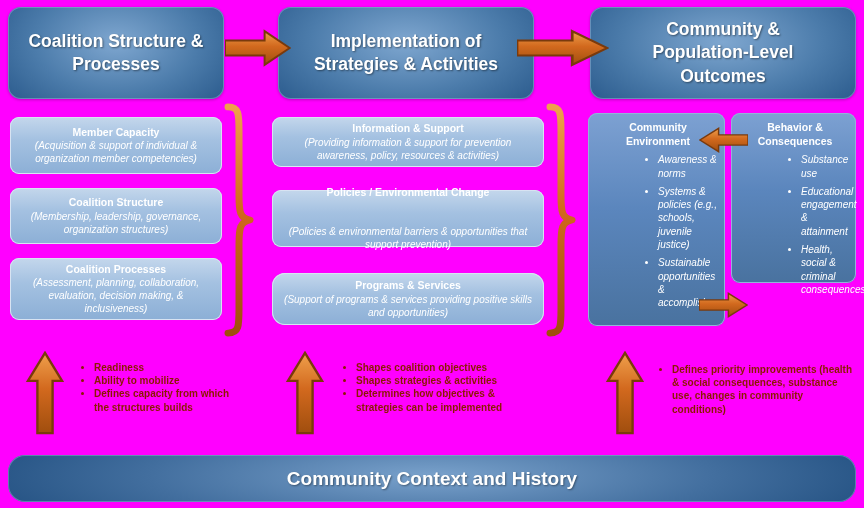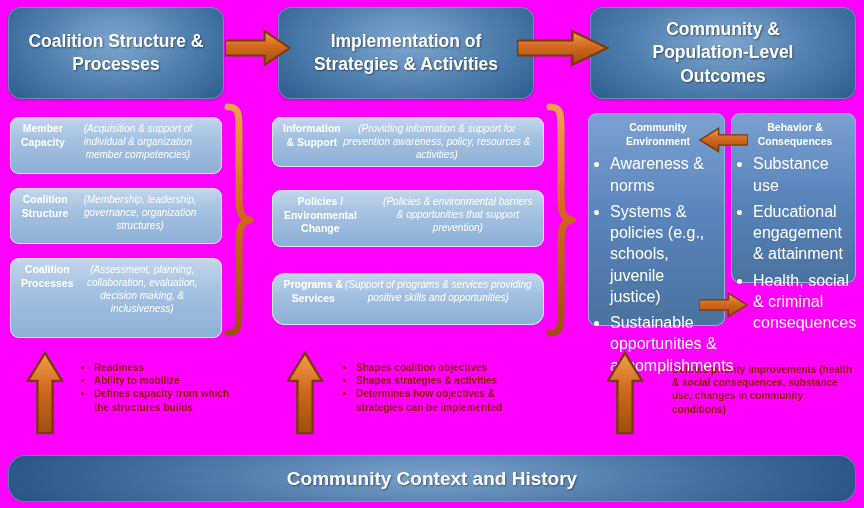--- a/index.html
+++ b/index.html
@@ -19,41 +19,41 @@
   .hdr2 { left:278px; top:7px; width:256px; height:92px; }
   .hdr3 { left:590px; top:7px; width:266px; height:92px; }
   .hdr1 .hdr-text { max-width:182px; }
   .hdr2 .hdr-text { max-width:212px; }
   .hdr3 .hdr-text { max-width:165px; }
 
   
   .lightbox { position:absolute; left:10px; width:212px; border-radius:9px;
               background: linear-gradient(180deg, #c4d7ec 0%, #a4c1e1 40%, #8cafd6 100%);
               box-shadow: inset 0 0 0 1px #d8e3f2;
-              display:flex; flex-direction:row; justify-content:center;
+              display:flex; flex-direction:column; justify-content:center;
               padding:5px 11px; text-align:center; }
   .lb-title { color:#fff; font-weight:bold; font-size:10.5px; line-height:1.3; }
   .lb-body  { color:#fff; font-style:italic; font-size:10px; line-height:1.3; }
   .c1b1 { top:117px; height:57px; }
   .c1b2 { top:188px; height:56px; }
-  .c1b3 { top:258px; height:80px; }
+  .c1b3 { top:258px; height:62px; }
   .col2 { left:272px; width:272px; }
   .c2b1 { top:117px; height:50px; }
   .c2b2 { top:190px; height:57px;gap:25px; }
   .c2b3 { top:273px; height:52px;border-radius:13px; }
 
   
   .deepbox { position:absolute; border-radius:9px; color:#fff;
              background: linear-gradient(180deg, #7da1d2 0%, #5b86bd 45%, #49729f 100%);
              box-shadow: inset 0 0 0 1px #93b2d9; padding:8px 6px 6px 9px; z-index:1; }
   .ce { left:588px; top:113px; width:137px; height:213px; }
   .bc { left:731px; top:113px; width:125px; height:170px; }
   .db-title { text-align:center; font-weight:bold; font-size:10.5px; line-height:1.3; margin-bottom:5px; }
   .db-list { margin:0; padding-left:13px; list-style:disc; }
-  .db-list li { font-size:16px; line-height:1.33; margin-bottom:5px; }
+  .db-list li { font-style:italic; font-size:10px; line-height:1.33; margin-bottom:5px;margin-left:48px; }
 
   
   .gfx { position:absolute; z-index:5; }
   .at1 { left:225px; top:29px;  width:66px; height:38px; }
   .at2 { left:517px; top:29px;  width:92px; height:38px; }
   .hl  { left:699px; top:127px; width:49px; height:26px; }
   .hr  { left:699px; top:292px; width:49px; height:26px; }
   .up1 { left:26px;  top:351px; width:38px; height:84px; }
   .up2 { left:286px; top:351px; width:38px; height:84px; }
   .up3 { left:606px; top:351px; width:38px; height:84px; }

